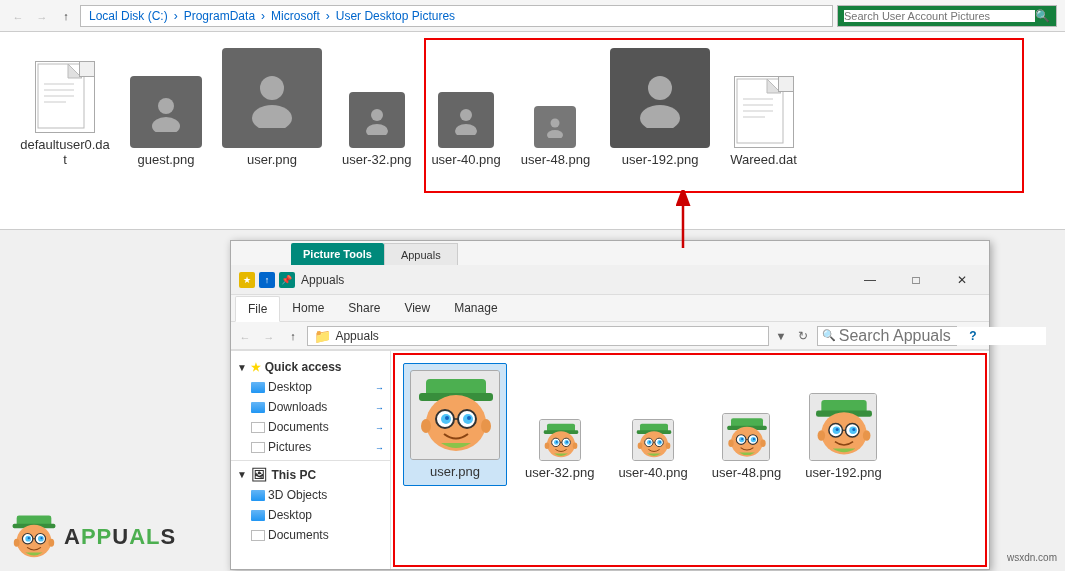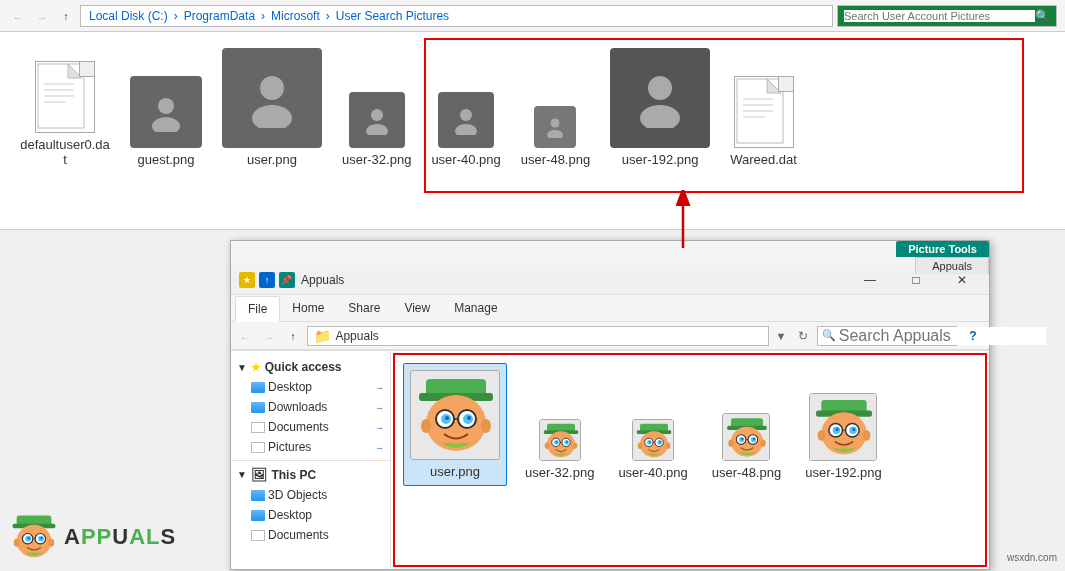--- a/index.html
+++ b/index.html
@@ -175,21 +175,20 @@
     .window-title-area {
       background: #f5f5f5;
       border-bottom: 1px solid #ddd;
     }
 
     .tab-row {
       display: flex;
       align-items: flex-end;
       height: 24px;
       padding-left: 60px;
-      flex-direction: column;
     }
 
     .tab-picture-tools {
       background: #00897b;
       color: #fff;
       padding: 2px 12px;
       font-size: 11px;
       font-weight: 600;
       height: 22px;
       display: flex;
@@ -489,21 +488,21 @@
     <div class="nav-btn disabled">→</div>
     <div class="nav-btn">↑</div>
 
     <div class="bg-address-path">
       <span>Local Disk (C:)</span>
       <span class="chevron">›</span>
       <span>ProgramData</span>
       <span class="chevron">›</span>
       <span>Microsoft</span>
       <span class="chevron">›</span>
-      <span>User Search Pictures</span>
+      <span>User Desktop Pictures</span>
     </div>
 
     <div class="bg-search-box">
       <input type="text" placeholder="Search User Account Pictures" style="">
       <span>🔍</span>
     </div>
   </div>
 
   <div class="bg-content">
 

